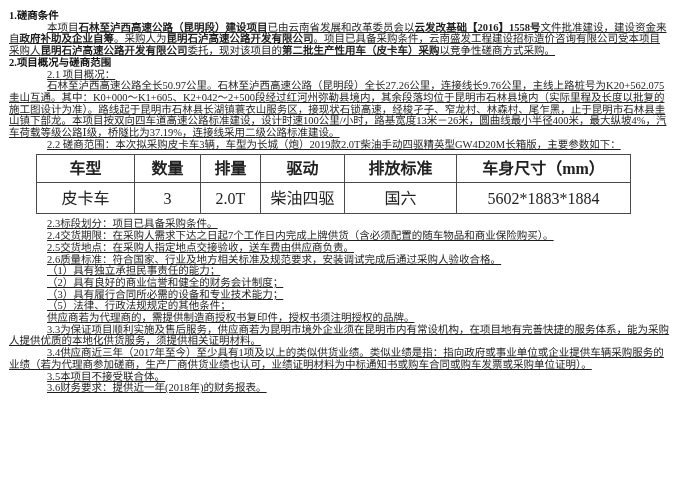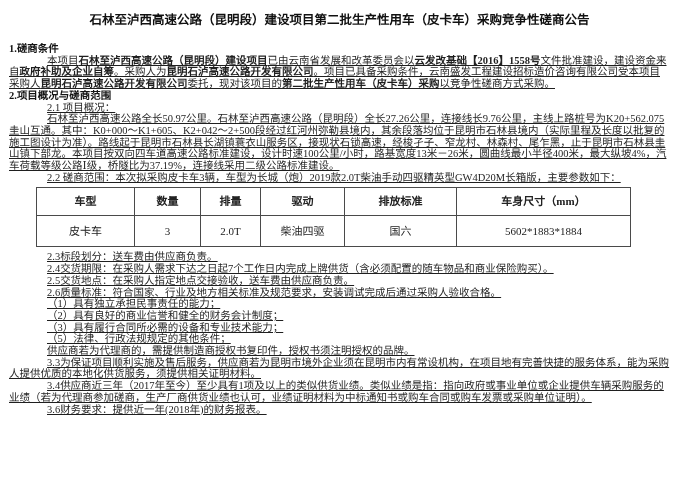--- a/index.html
+++ b/index.html
@@ -15,35 +15,34 @@
     font-weight:bold;font-size:12.5px;line-height:15px;
     text-align:center;margin:3px 24px 15px 24px;color:#111;
   }
   .heading{font-weight:bold;color:#141414;}
   .para{text-indent:38px;text-decoration:underline;}
   .para .b{font-weight:bold;}
   .para .u{text-decoration:underline;text-underline-offset:1px;}
   table.spec{
     border-collapse:collapse;table-layout:fixed;
     width:594px;margin:4px 0 4px 27px;
-    font-size:11px;color:#222;
+    font-size:16px;color:#222;
   }
   table.spec th,table.spec td{
     border:1px solid #4a4a4a;text-align:center;vertical-align:middle;
     padding:0 2px;overflow:hidden;white-space:nowrap;
   }
   table.spec th{font-weight:bold;height:27px;}
   table.spec td{height:30px;font-weight:normal;}
   .c0{width:98px}.c1{width:66px}.c2{width:60px}.c3{width:84px}.c4{width:112px}.c5{width:174px}
 </style>
 </head>
 <body>
 
 <div class="page">
-  <div class="title">石林至泸西高速公路（昆明段）建设项目第二批生产性用车（皮卡车）采购竞争性磋商公告</div>
   <div id="doc-body">
       <div class="heading">1.磋商条件</div>
       <div class="para"><span class="">本项目</span><span class="b ">石林至泸西高速公路（昆明段）建设项目</span><span class="">已由云南省发展和改革委员会以</span><span class="b ">云发改基础【2016】1558号</span><span class="">文件批准建设，建设资金来自</span><span class="b u">政府补助及企业自筹</span><span class="">。采购人为</span><span class="b u">昆明石泸高速公路开发有限公司</span><span class="">。项目已具备采购条件，</span><span class="u">云南盛发工程建设招标造价咨询有限公司</span><span class="">受本项目采购人</span><span class="b u">昆明石泸高速公路开发有限公司</span><span class="">委托，现对该项目的</span><span class="b u">第二批生产性用车（皮卡车）采购</span><span class="">以竞争性磋商方式采购。</span></div>
       <div class="heading">2.项目概况与磋商范围</div>
       <div class="para">2.1 项目概况：</div>
       <div class="para">石林至泸西高速公路全长50.97公里。石林至泸西高速公路（昆明段）全长27.26公里，连接线长9.76公里，主线上路桩号为K20+562.075圭山互通。其中：K0+000～K1+605、K2+042～2+500段经过红河州弥勒县境内，其余段落均位于昆明市石林县境内（实际里程及长度以批复的施工图设计为准）。路线起于昆明市石林县长湖镇蓑衣山服务区，接现状石锁高速，经梭孑子、窄龙村、林森村、尾乍黑，止于昆明市石林县圭山镇下部龙。本项目按双向四车道高速公路标准建设，设计时速100公里/小时，路基宽度13米－26米，圆曲线最小半径400米，最大纵坡4%，汽车荷载等级公路Ⅰ级，桥隧比为37.19%，连接线采用二级公路标准建设。</div>
       <div class="para">2.2 磋商范围：本次拟采购皮卡车3辆，车型为长城（炮）2019款2.0T柴油手动四驱精英型GW4D20M长箱版，主要参数如下：</div>
       <table class="spec">
         <colgroup>
           <col class="c0">
@@ -67,26 +66,27 @@
           <tr>
             <td>皮卡车</td>
             <td>3</td>
             <td>2.0T</td>
             <td>柴油四驱</td>
             <td>国六</td>
             <td>5602*1883*1884</td>
           </tr>
         </tbody>
       </table>
-      <div class="para">2.3标段划分：送车费由供应商负责。</div>
+      <div class="para">2.3标段划分：项目已具备采购条件。</div>
       <div class="para">2.4交货期限：在采购人需求下达之日起7个工作日内完成上牌供货（含必须配置的随车物品和商业保险购买）。</div>
       <div class="para">2.5交货地点：在采购人指定地点交接验收，送车费由供应商负责。</div>
       <div class="para">2.6质量标准：符合国家、行业及地方相关标准及规范要求，安装调试完成后通过采购人验收合格。</div>
       <div class="para">（1）具有独立承担民事责任的能力；</div>
       <div class="para">（2）具有良好的商业信誉和健全的财务会计制度；</div>
       <div class="para">（3）具有履行合同所必需的设备和专业技术能力；</div>
       <div class="para">（5）法律、行政法规规定的其他条件；</div>
       <div class="para">供应商若为代理商的，需提供制造商授权书复印件，授权书须注明授权的品牌。</div>
       <div class="para">3.3为保证项目顺利实施及售后服务，供应商若为昆明市境外企业须在昆明市内有常设机构，在项目地有完善快捷的服务体系，能为采购人提供优质的本地化供货服务，须提供相关证明材料。</div>
       <div class="para">3.4供应商近三年（2017年至今）至少具有1项及以上的类似供货业绩。类似业绩是指：指向政府或事业单位或企业提供车辆采购服务的业绩（若为代理商参加磋商，生产厂商供货业绩也认可，业绩证明材料为中标通知书或购车合同或购车发票或采购单位证明）。</div>
+      <div class="para">3.5本项目不接受联合体。</div>
       <div class="para">3.6财务要求：提供近一年(2018年)的财务报表。</div>
     </div>
 </div>
 
 </body></html>

